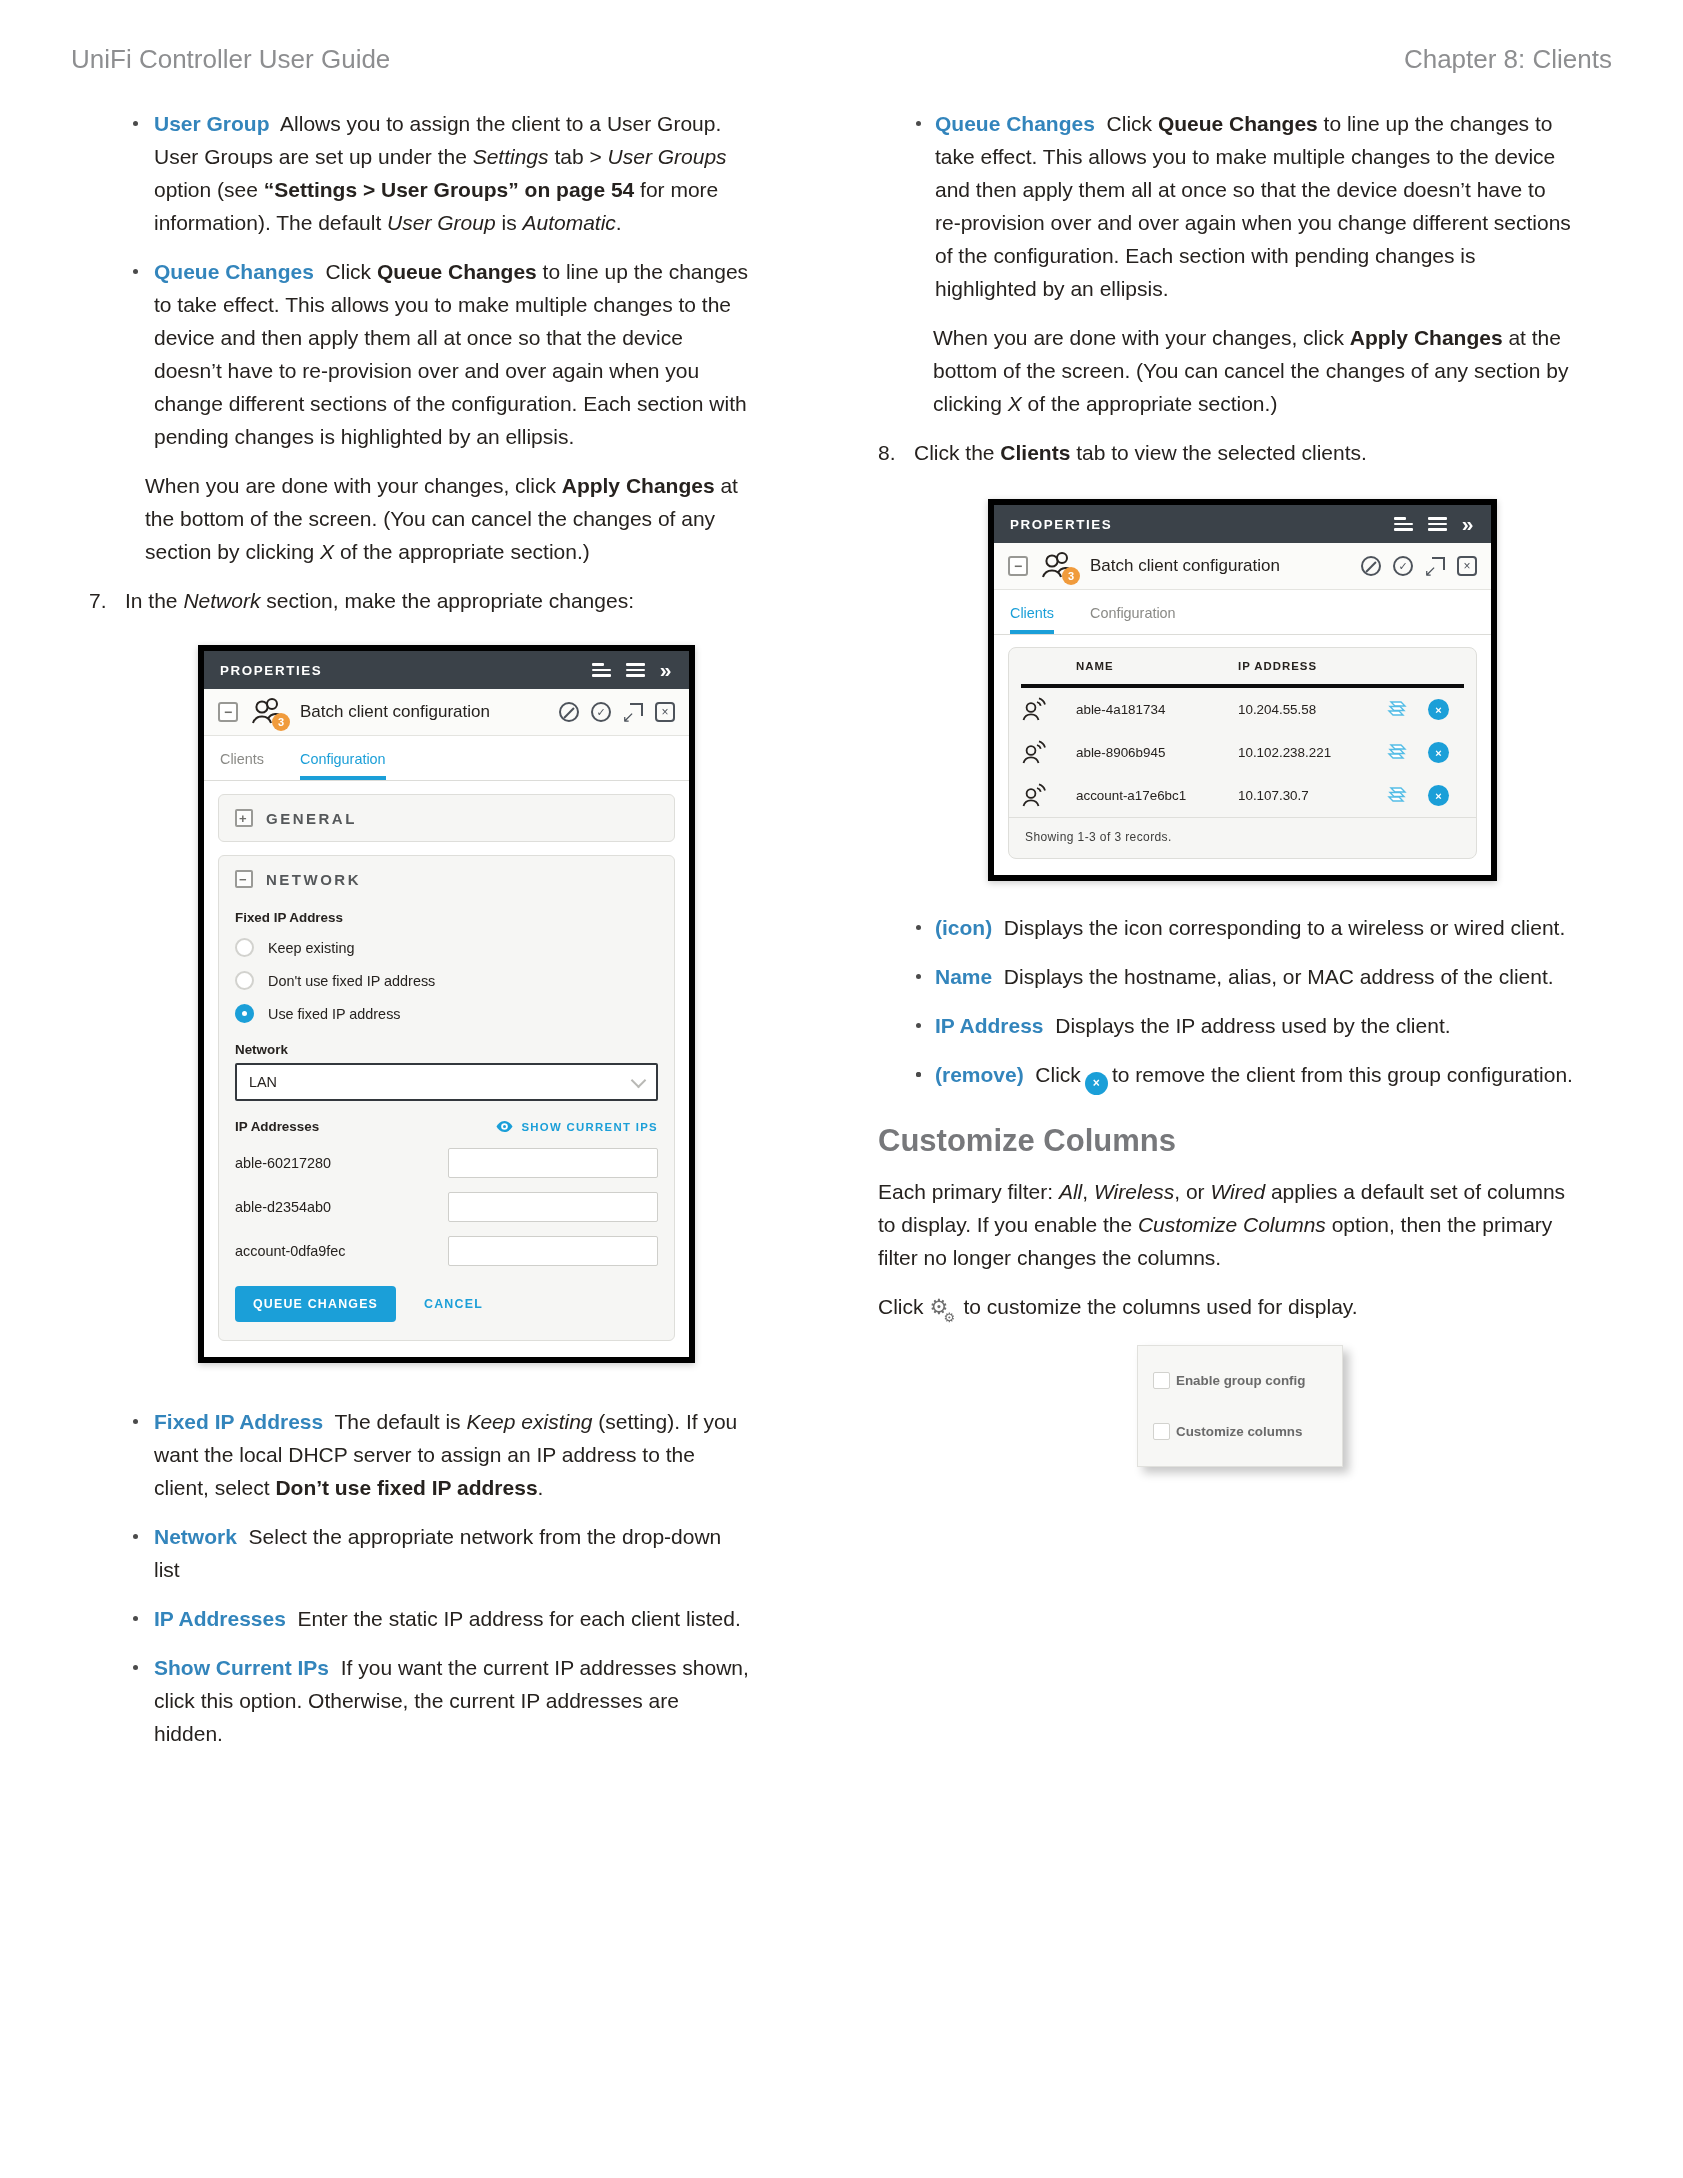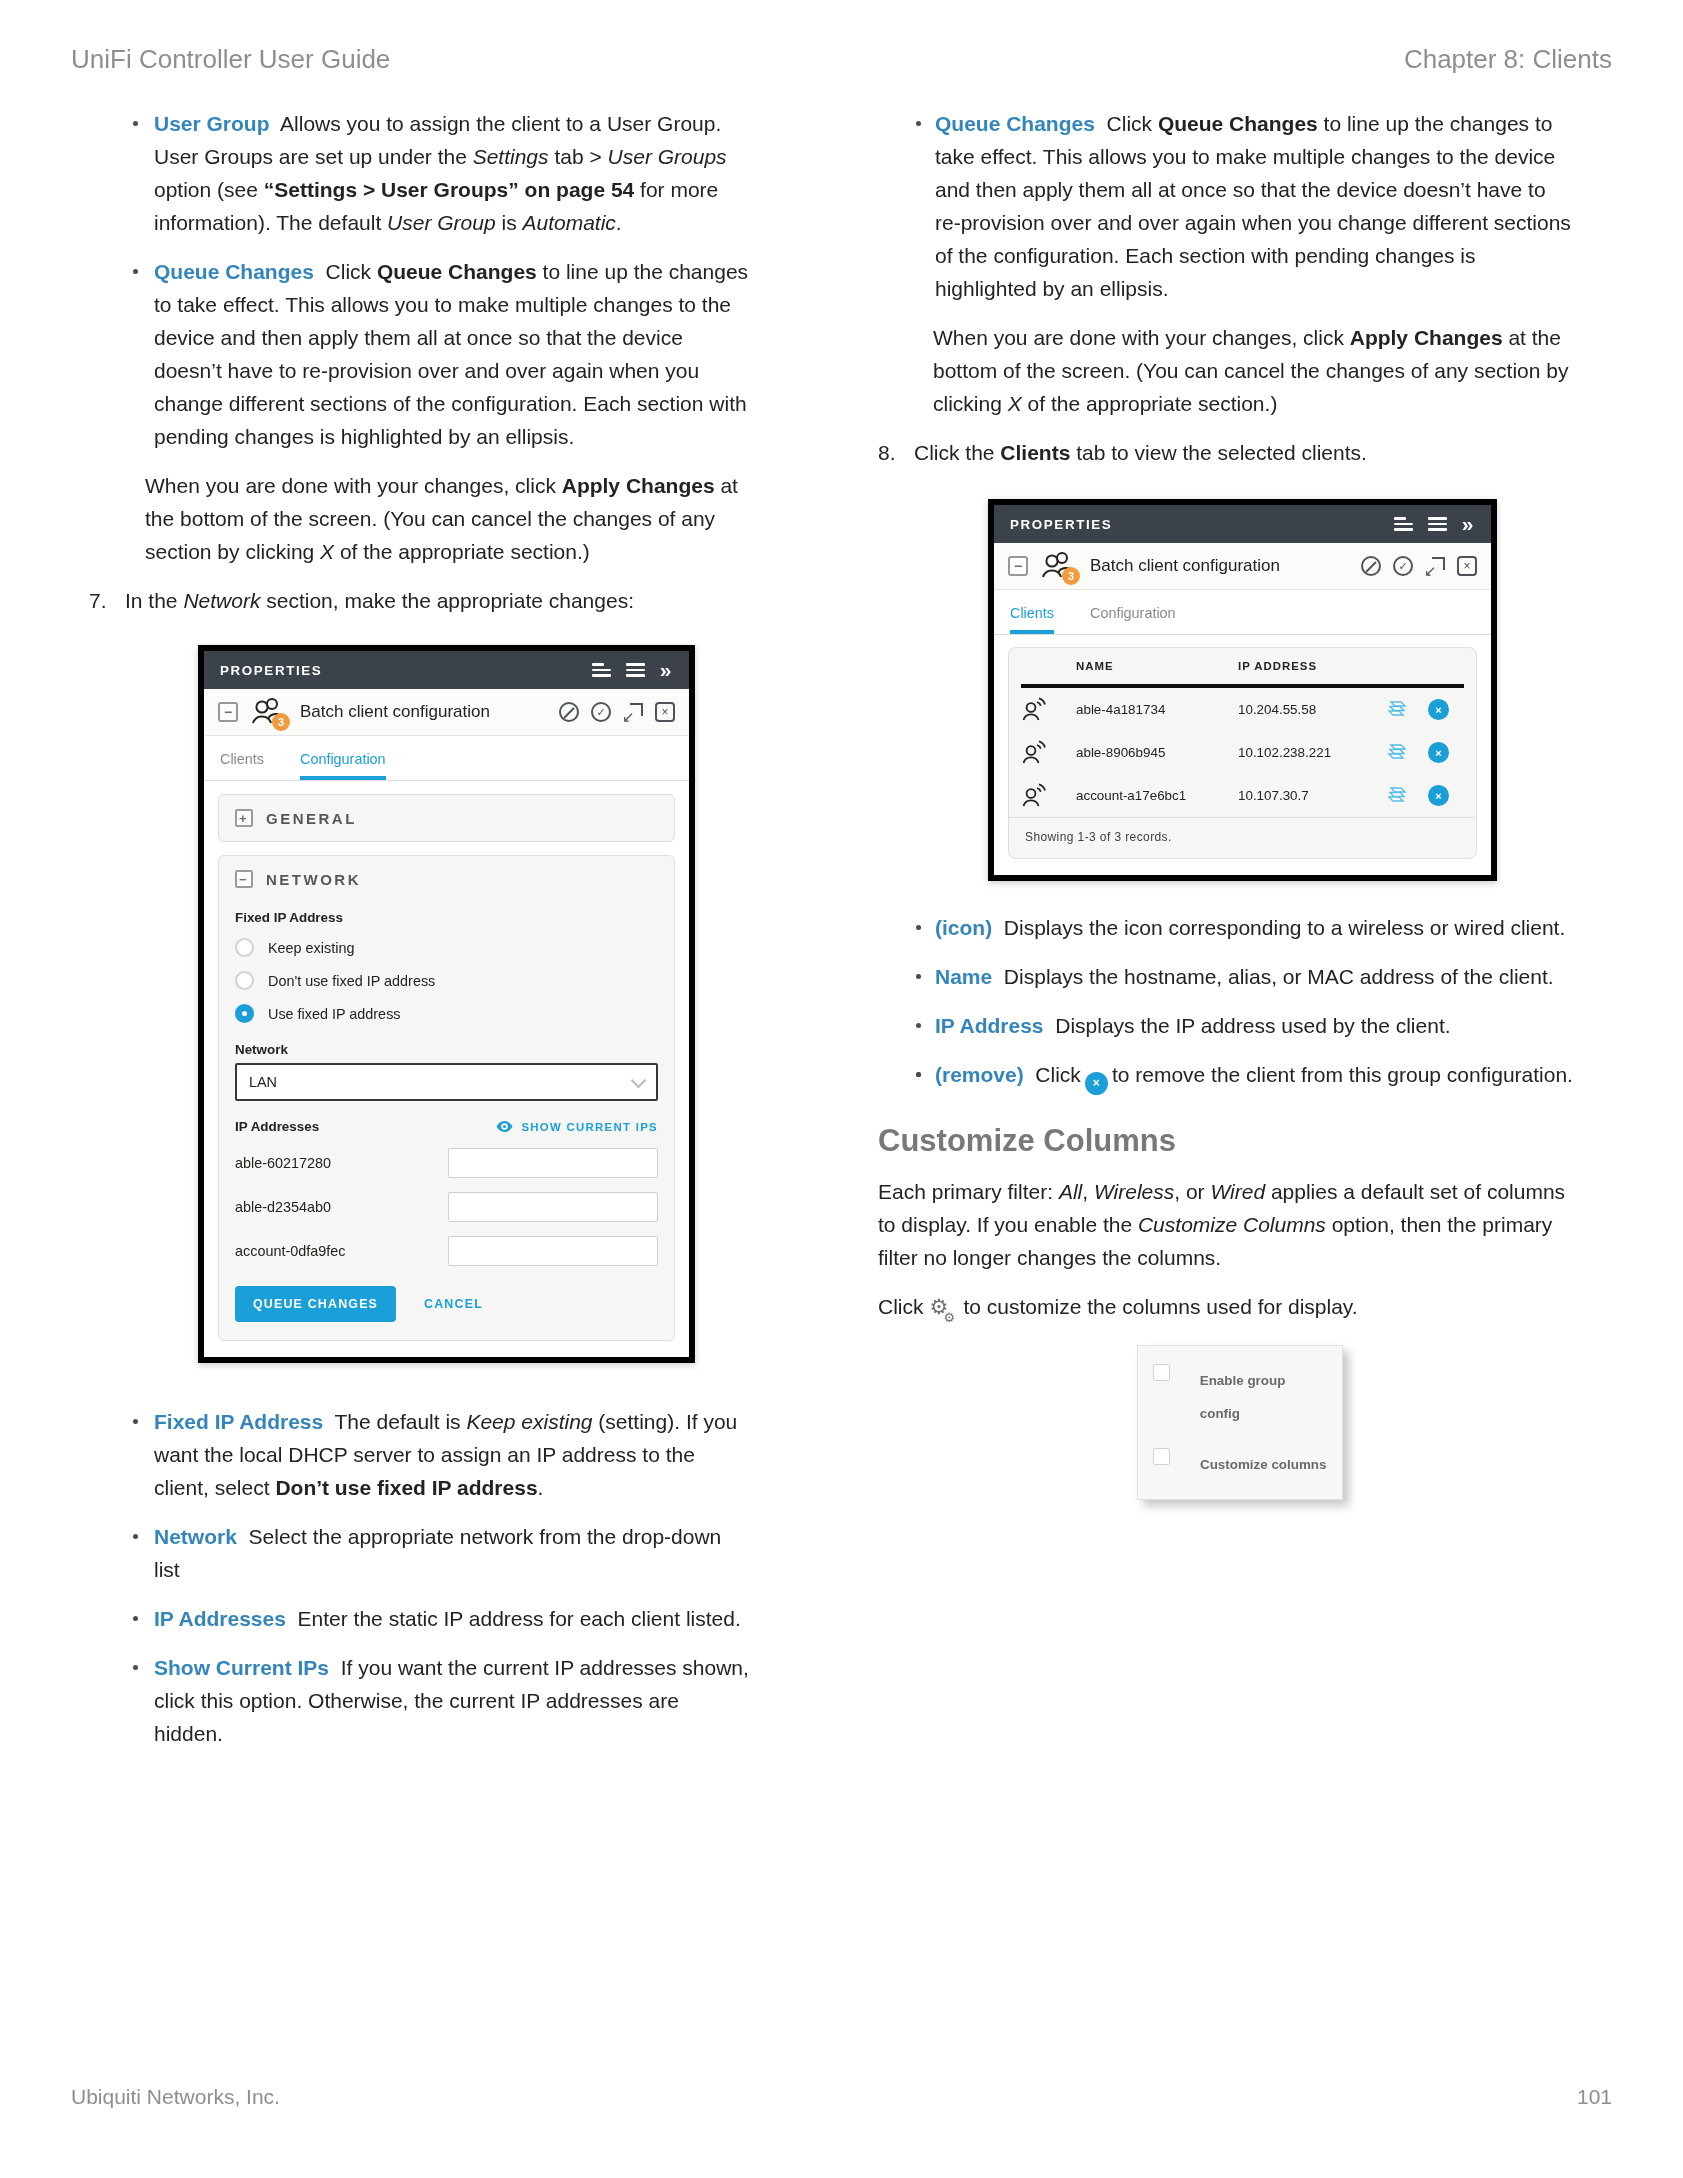--- a/index.html
+++ b/index.html
@@ -106,21 +106,21 @@
   .thead{height:36px;font-size:11.4px;font-weight:bold;letter-spacing:1px}
   .hline{height:4px;background:#0d0d0d;margin:0 12px}
   .trow{height:43px;font-size:13.4px}
   .layers svg{display:block}
   .rmv{width:21px;height:21px;border-radius:50%;background:#1b9fd8;color:#fff;font-size:11px;font-weight:bold;
        display:flex;align-items:center;justify-content:center}
   .tfoot{border-top:1px solid #dfdfdb;padding:12px 16px 14px;font-size:12px;color:#3d3d3b;letter-spacing:0.4px}
   
   .dropdown{width:204px;margin:22px 0 0 259px;background:#f7f7f5;border:1px solid #e1e1dd;
             box-shadow:6px 6px 9px rgba(0,0,0,.22);padding:9px 0}
-  .ditem{display:flex;gap:30px;padding:9px 15px}
+  .ditem{display:flex;align-items:center;gap:6px;padding:9px 15px}
   .dcbx{width:17px;height:17px;background:#fff;border:1px solid #d2d2ce;border-radius:2px;box-sizing:border-box}
   .dlabel{font-size:13.4px;font-weight:bold;color:#6a6a6a}
 </style>
 </head>
 <body>
 
 <div class="page">
 
   <div class="runhead">
     <span>UniFi Controller User Guide</span>
@@ -465,18 +465,14 @@
         <span class="dcbx"></span>
         <span class="dlabel">Enable group config</span>
       </div>
       <div class="ditem">
         <span class="dcbx"></span>
         <span class="dlabel">Customize columns</span>
       </div>
     </div>
   </div>
 
-  <div class="runfoot">
-    <span>Ubiquiti Networks, Inc.</span>
-    <span>101</span>
-  </div>
 </div>
 
 
 </body></html>

